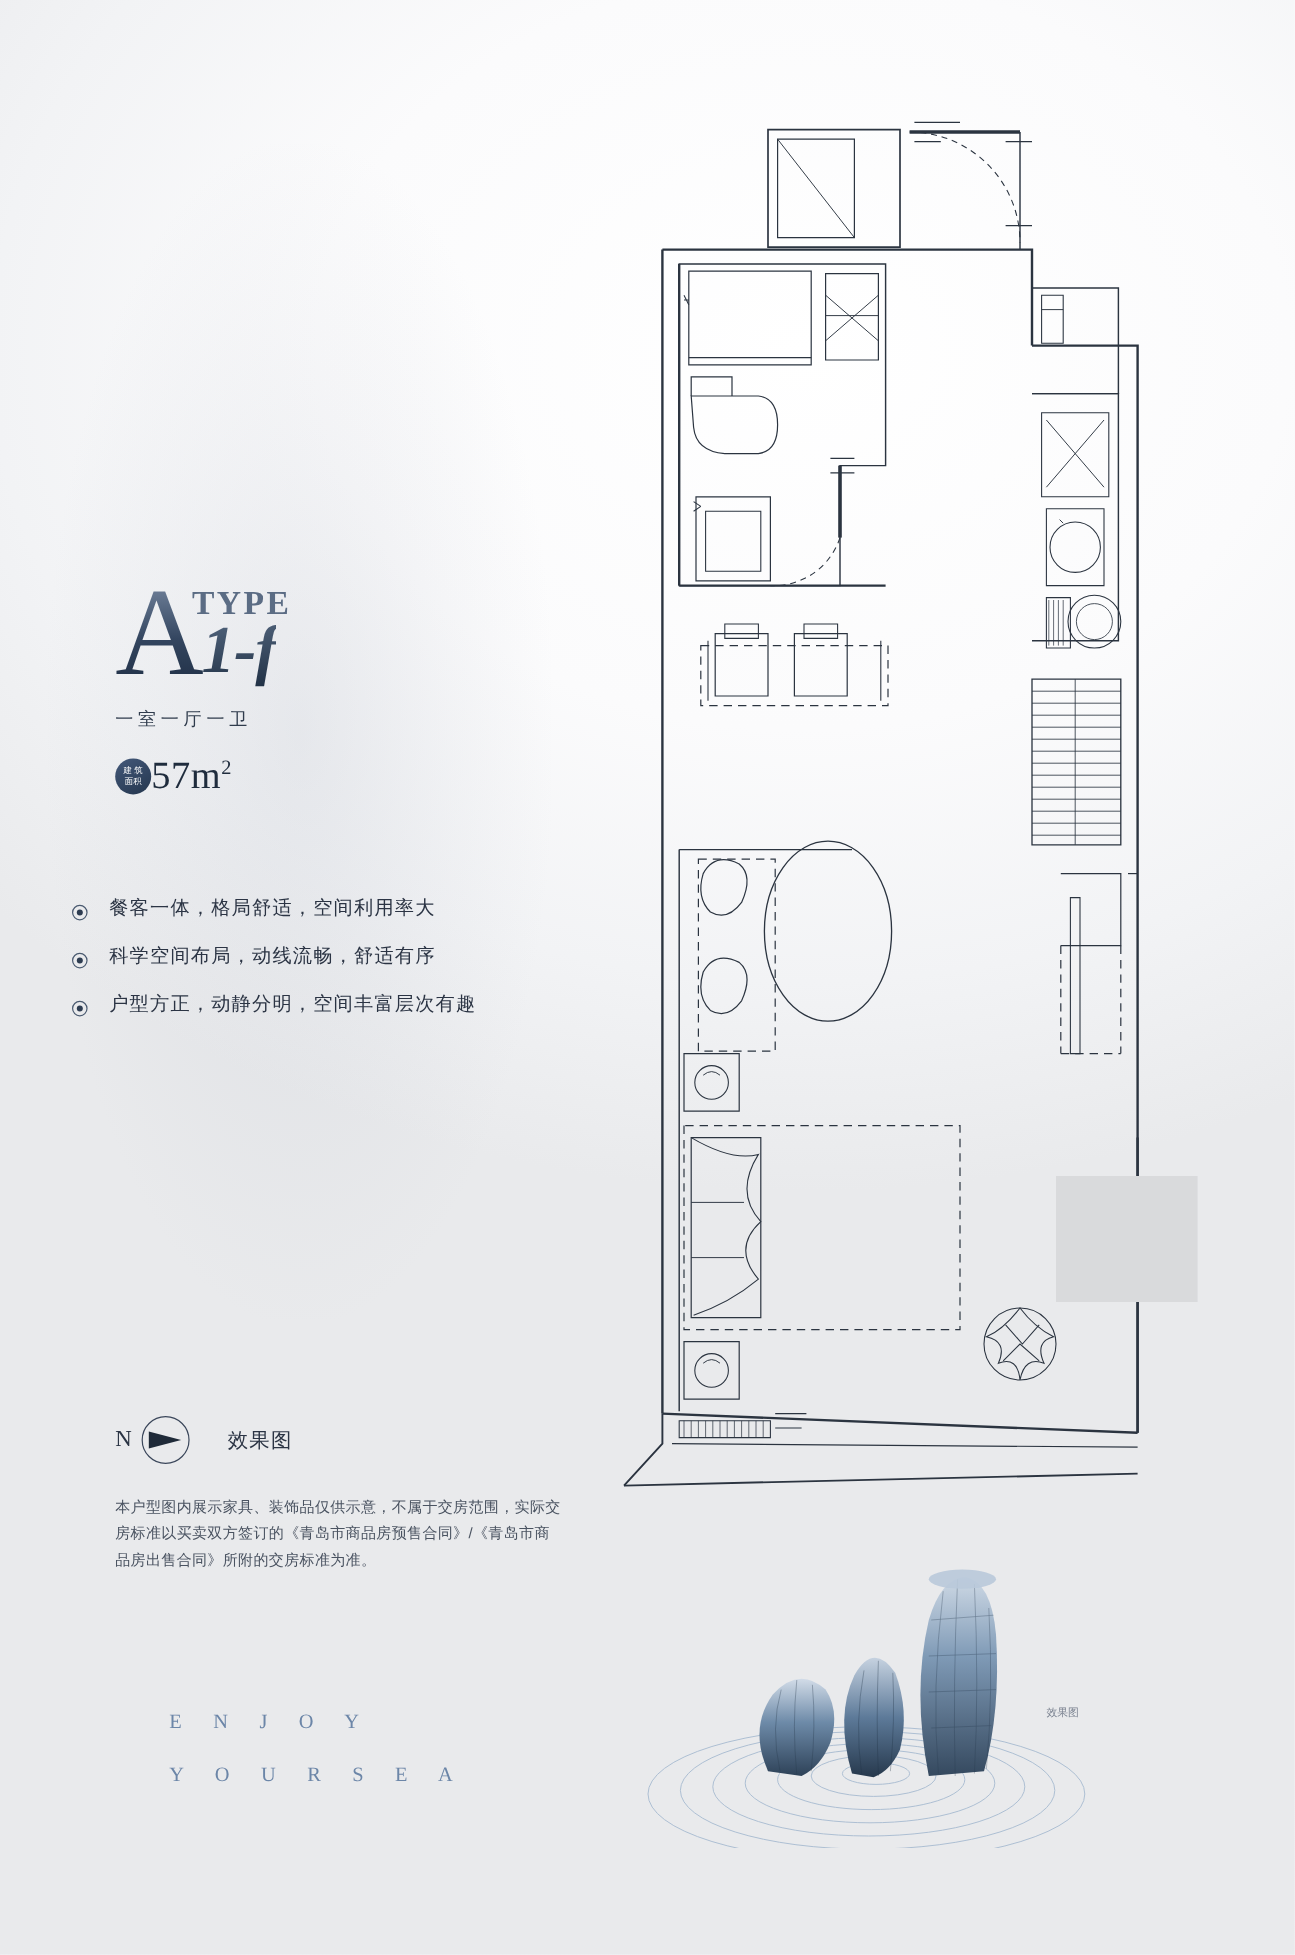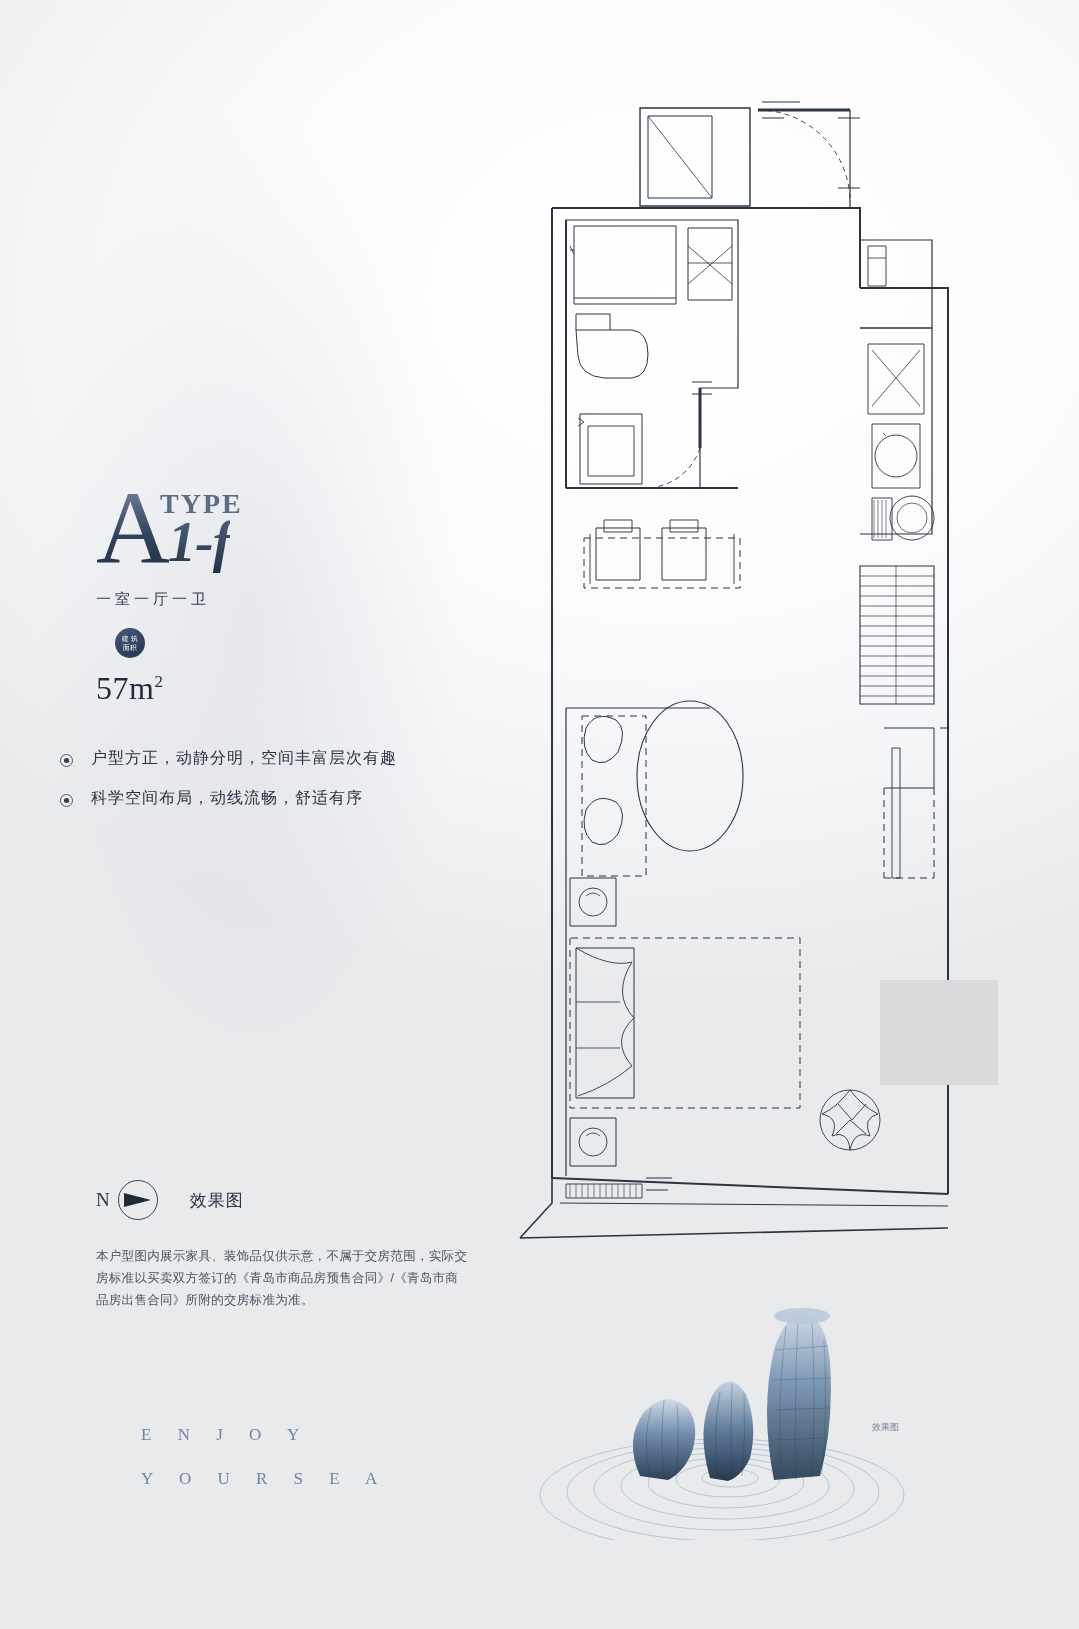--- a/index.html
+++ b/index.html
@@ -90,22 +90,21 @@
     font-size: 15px;
     letter-spacing: 4px;
     color: #2f3b4c;
   }
   .area-row {
     position: absolute;
     left: 0;
     top: 150px;
     display: flex;
     align-items: center;
-    gap: 12px;
-    flex-direction: column;
+    gap: 0;
   }
   .area-badge {
     width: 30px; height: 30px;
     border-radius: 50%;
     background: linear-gradient(150deg, #44597a 0%, #24364e 100%);
     color: #fff;
     font-size: 7px;
     line-height: 9px;
     display: flex;
     flex-direction: column;
@@ -269,25 +268,29 @@
       </div>
       <div class="area-value">
         <span>57m</span><sup>2</sup>
       </div>
     </div>
   </div>
 
   <div class="features">
     <div class="feature-item">
       <span class="bullet"></span>
-      <span class="feature-text">户型方正，动静分明，空间丰富层次有趣</span>
+      <span class="feature-text">餐客一体，格局舒适，空间利用率大</span>
     </div>
     <div class="feature-item">
       <span class="bullet"></span>
       <span class="feature-text">科学空间布局，动线流畅，舒适有序</span>
+    </div>
+    <div class="feature-item">
+      <span class="bullet"></span>
+      <span class="feature-text">户型方正，动静分明，空间丰富层次有趣</span>
     </div>
   </div>
 
   <div class="compass-row">
     <span class="compass-n">N</span>
     <span class="compass-circle">
       <span class="compass-arrow"></span>
     </span>
     <span class="render-caption">效果图</span>
   </div>

